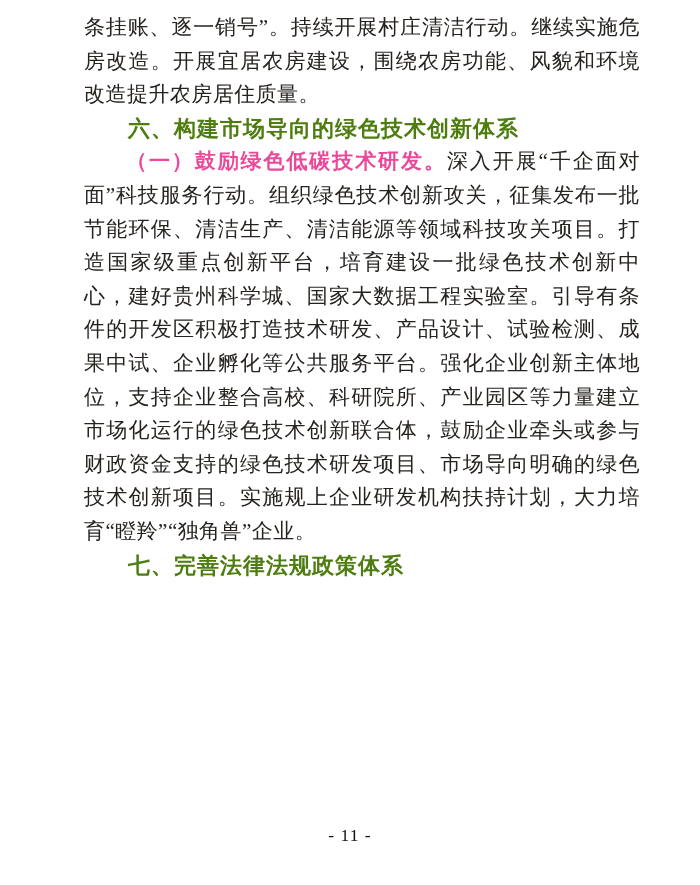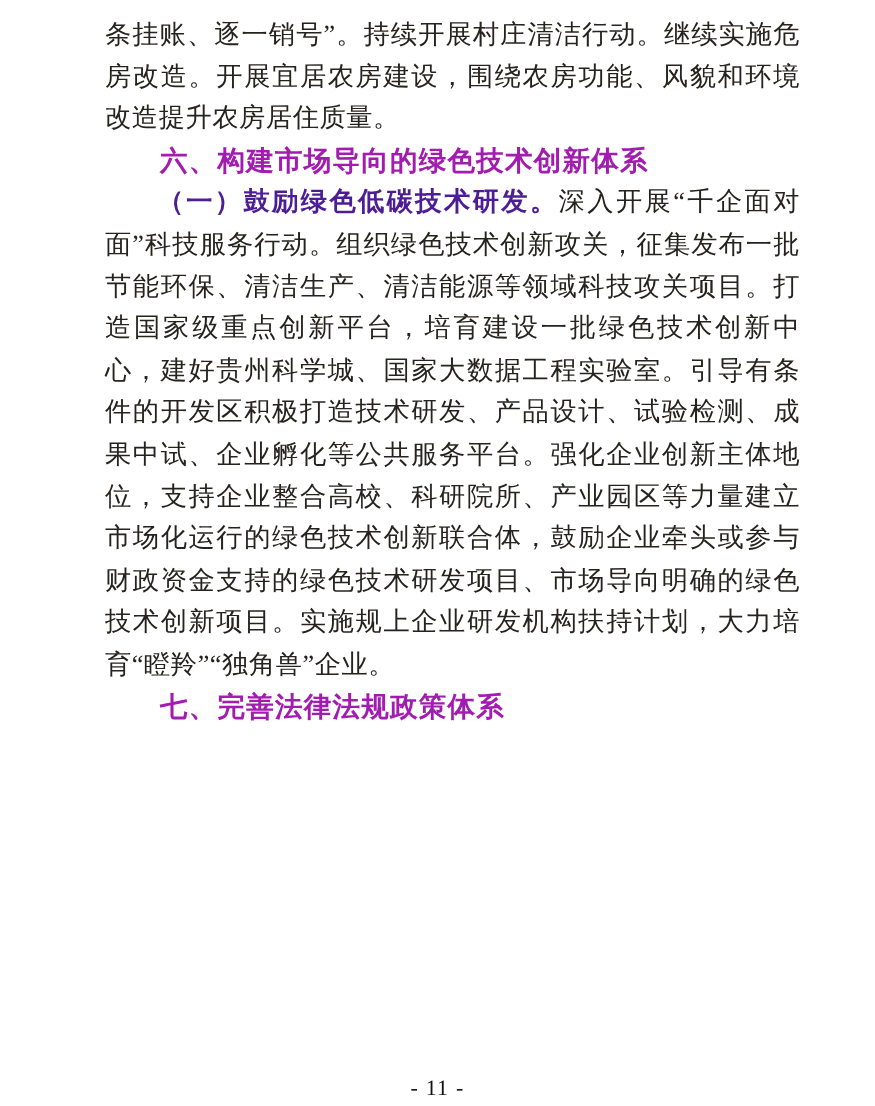--- a/index.html
+++ b/index.html
@@ -24,35 +24,35 @@
     text-align: justify;
   }
   .body-par {
     text-indent: 2em;
   }
   .body-par.no-indent {
     text-indent: 0;
   }
   .lead {
     font-weight: bold;
-    color: #4c1d95;
+    color: #ec4899;
   }
   .heading {
     font-family: "Liberation Sans", "DejaVu Sans", sans-serif;
     font-weight: bold;
-    color: #a21caf;
+    color: #4d7c0f;
     font-size: 22px;
     line-height: 33.6px;
     text-indent: 2em;
     text-align: left;
     letter-spacing: 1px;
   }
   .page-footer {
     position: absolute;
-    top: 860px;
+    top: 825px;
     left: 0;
     width: 100%;
     text-align: center;
     font-size: 17.5px;
     letter-spacing: 1px;
     color: #111111;
     font-family: "Liberation Serif", "DejaVu Serif", serif;
   }
 </style>
 </head>

